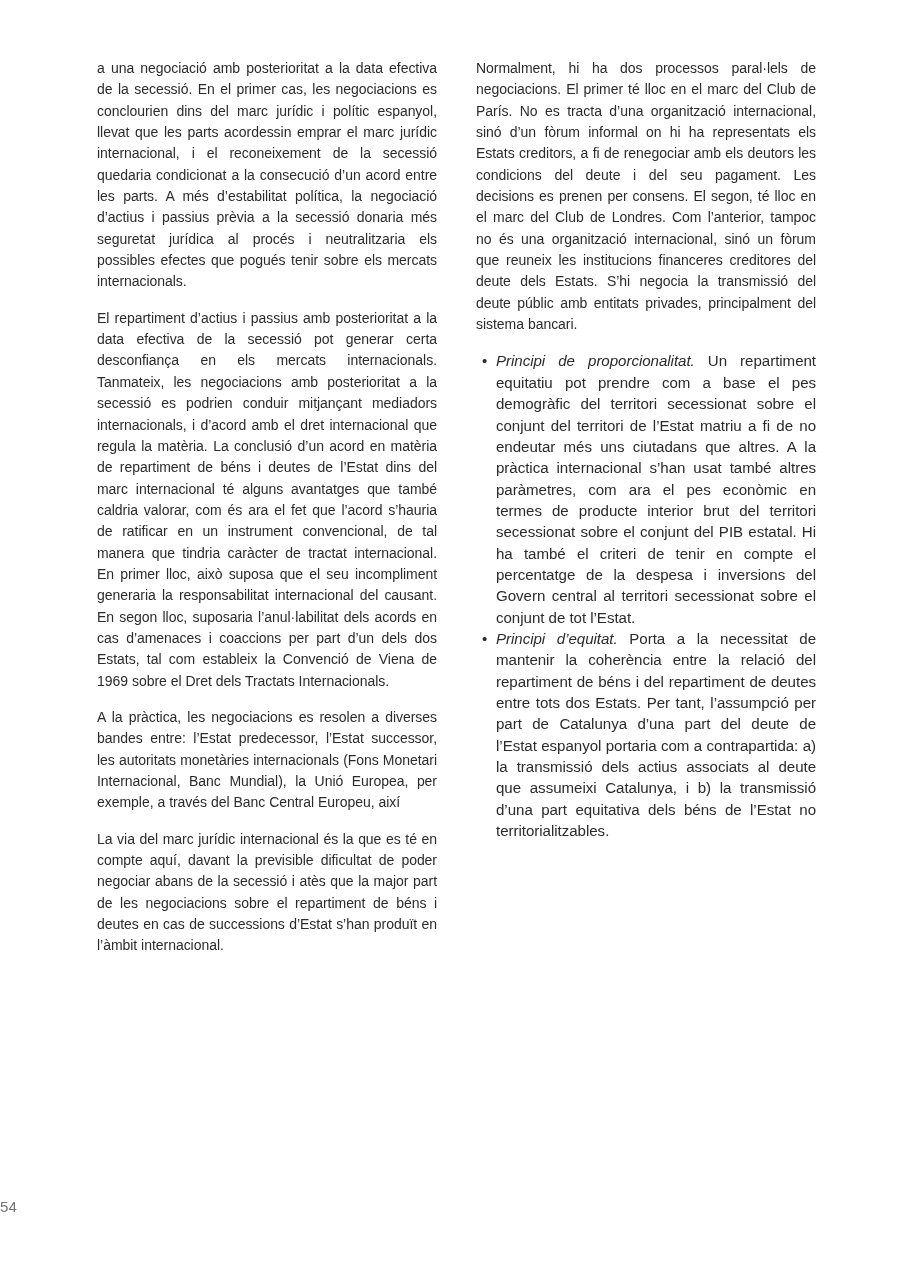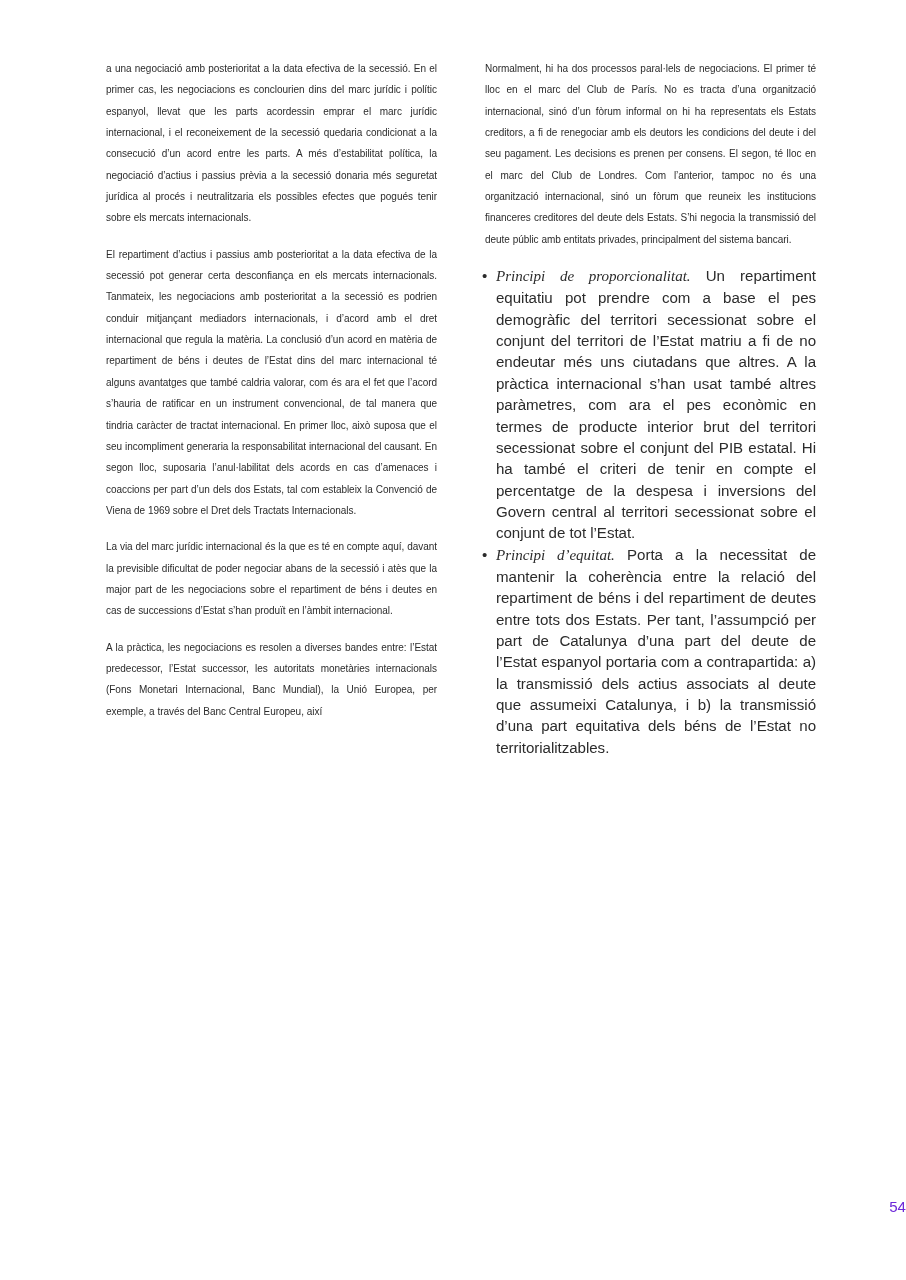--- a/index.html
+++ b/index.html
@@ -33,22 +33,22 @@
     gap: 36px;         
     align-items: flex-start;
   }
 
   .column {
     width: 343px;
     flex: 0 0 343px;
   }
 
   p.body-par {
-    margin: 0 0 15px 12px;
-    font-size: 10px;
+    margin: 0 0 15px 3px;
+    font-size: 14px;
     line-height: 21.35px;
     text-align: justify;
     text-justify: inter-word;
     hyphens: none;
     letter-spacing: -0.04px;
     word-spacing: 0.1px;
   }
 
   p.body-par:last-child {
     margin-bottom: 0;
@@ -74,46 +74,45 @@
   ul.principles li .bullet {
     position: absolute;
     left: 9px;
     top: 0;
     font-size: 15.1px;
     line-height: 21.35px;
   }
 
   .term {
     font-style: italic;
-    font-family: Liberation Serif, serif;
   }
 
   .page-number {
     position: absolute;
     left: 0;
     right: 0;
     top: 1196px;
-    text-align: right;
+    text-align: left;
     font-size: 15.1px;
     line-height: 21px;
-    color: #6d28d9;
+    color: #737373;
   }
 </style>
 </head>
 <body>
 
 <div class="page">
 
   <div class="columns">
 
     <div class="column">
       <p class="body-par">a una negociació amb posterioritat a la data efectiva de la secessió. En el primer cas, les negociacions es conclourien dins del marc jurídic i polític espanyol, llevat que les parts acordessin emprar el marc jurídic internacional, i el reconeixement de la secessió quedaria condicionat a la consecució d’un acord entre les parts. A més d’estabilitat política, la negociació d’actius i passius prèvia a la secessió donaria més seguretat jurídica al procés i neutralitzaria els possibles efectes que pogués tenir sobre els mercats internacionals.</p>
       <p class="body-par">El repartiment d’actius i passius amb posterioritat a la data efectiva de la secessió pot generar certa desconfiança en els mercats internacionals. Tanmateix, les negociacions amb posterioritat a la secessió es podrien conduir mitjançant mediadors internacionals, i d’acord amb el dret internacional que regula la matèria. La conclusió d’un acord en matèria de repartiment de béns i deutes de l’Estat dins del marc internacional té alguns avantatges que també caldria valorar, com és ara el fet que l’acord s’hauria de ratificar en un instrument convencional, de tal manera que tindria caràcter de tractat internacional. En primer lloc, això suposa que el seu incompliment generaria la responsabilitat internacional del causant. En segon lloc, suposaria l’anul·labilitat dels acords en cas d’amenaces i coaccions per part d’un dels dos Estats, tal com estableix la Convenció de Viena de 1969 sobre el Dret dels Tractats Internacionals.</p>
+      <p class="body-par">A la pràctica, les negociacions es resolen a diverses bandes entre: l’Estat predecessor, l’Estat successor, les autoritats monetàries internacionals (Fons Monetari Internacional, Banc Mundial), la Unió Europea, per exemple, a través del Banc Central Europeu, així</p>
       <p class="body-par">La via del marc jurídic internacional és la que es té en compte aquí, davant la previsible dificultat de poder negociar abans de la secessió i atès que la major part de les negociacions sobre el repartiment de béns i deutes en cas de successions d’Estat s’han produït en l’àmbit internacional.</p>
-      <p class="body-par">A la pràctica, les negociacions es resolen a diverses bandes entre: l’Estat predecessor, l’Estat successor, les autoritats monetàries internacionals (Fons Monetari Internacional, Banc Mundial), la Unió Europea, per exemple, a través del Banc Central Europeu, així</p>
     </div>
 
     <div class="column">
       <p class="body-par">Normalment, hi ha dos processos paral·lels de negociacions. El primer té lloc en el marc del Club de París. No es tracta d’una organització internacional, sinó d’un fòrum informal on hi ha representats els Estats creditors, a fi de renegociar amb els deutors les condicions del deute i del seu pagament. Les decisions es prenen per consens. El segon, té lloc en el marc del Club de Londres. Com l’anterior, tampoc no és una organització internacional, sinó un fòrum que reuneix les institucions financeres creditores del deute dels Estats. S’hi negocia la transmissió del deute públic amb entitats privades, principalment del sistema bancari.</p>
 
       <ul class="principles">
         <li>
           <span class="bullet">•</span>
           <span class="term">Principi de proporcionalitat.</span><span> Un repartiment equitatiu pot prendre com a base el pes demogràfic del territori secessionat sobre el conjunt del territori de l’Estat matriu a fi de no endeutar més uns ciutadans que altres. A la pràctica internacional s’han usat també altres paràmetres, com ara el pes econòmic en termes de producte interior brut del territori secessionat sobre el conjunt del PIB estatal. Hi ha també el criteri de tenir en compte el percentatge de la despesa i inversions del Govern central al territori secessionat sobre el conjunt de tot l’Estat.</span>
         </li>

